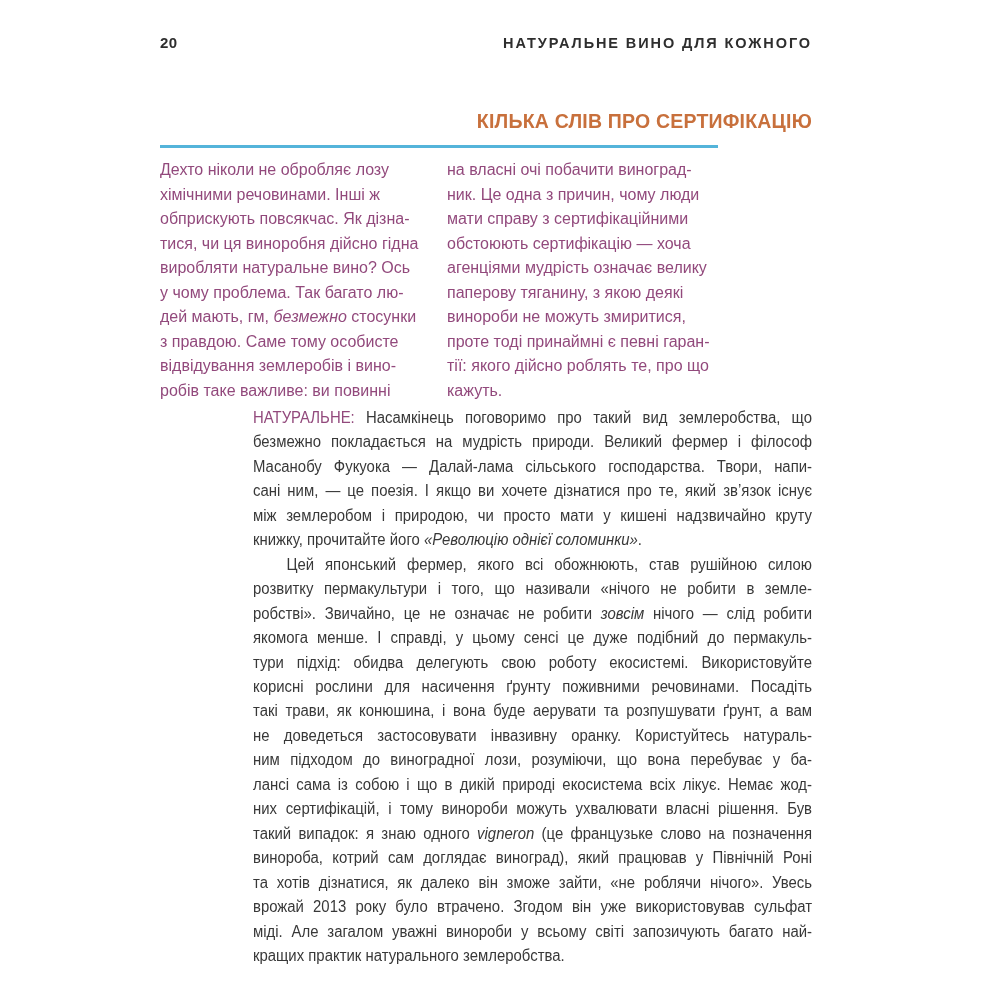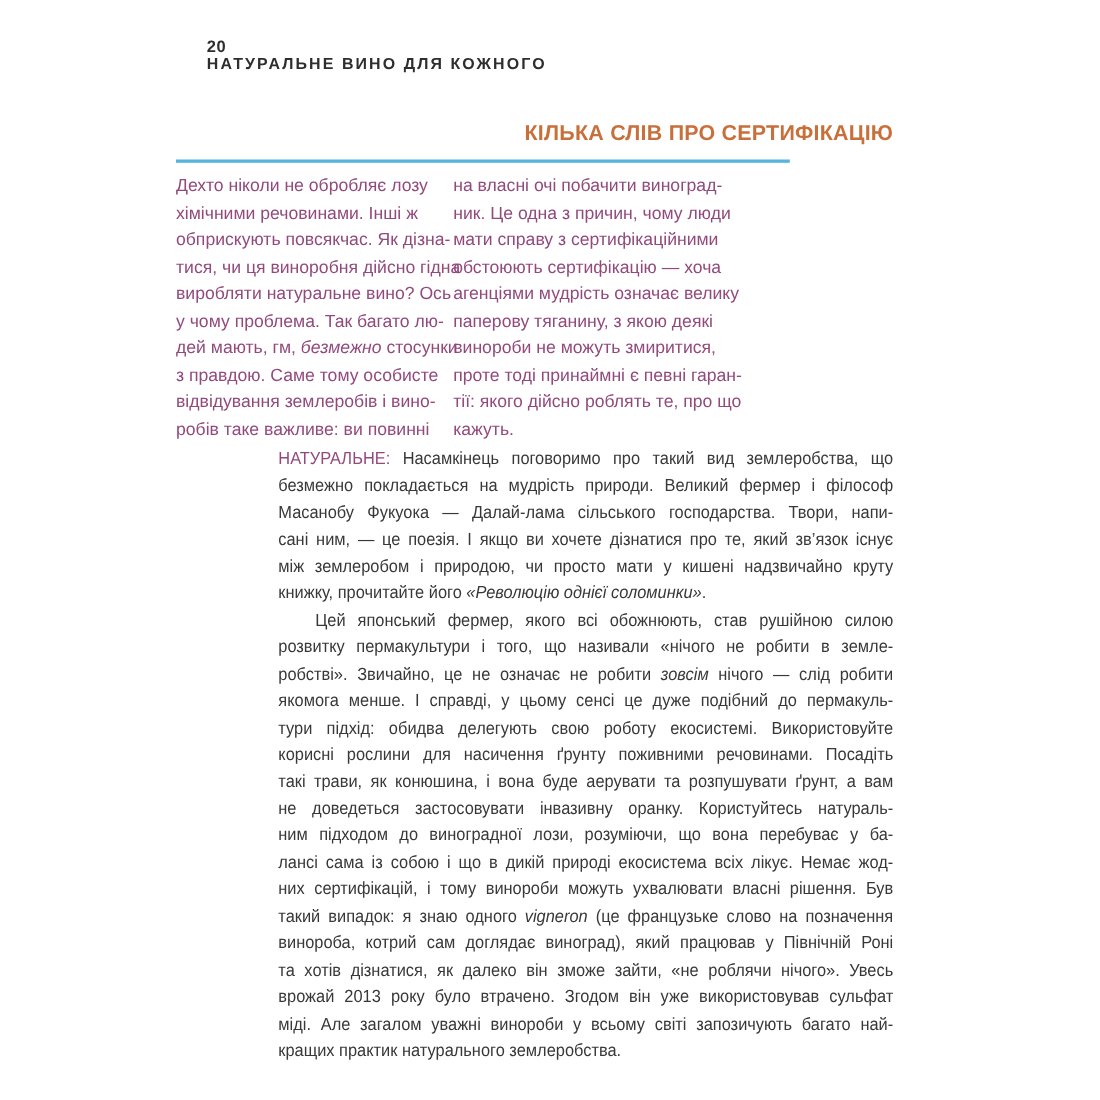--- a/index.html
+++ b/index.html
@@ -11,41 +11,40 @@
     font-family:"Liberation Sans","DejaVu Sans",sans-serif;
     -webkit-font-smoothing:antialiased;
   }
   .page{position:relative;width:1000px;height:1000px;background:#ffffff;}
 
   
   .runhead{
     position:absolute;left:160px;top:34px;width:652px;
     display:flex;justify-content:space-between;align-items:baseline;
     color:var(--head);
-    flex-direction:column;
   }
   .pagenum{font-size:15px;font-weight:bold;letter-spacing:0.5px;}
   .runtitle{font-size:14.5px;font-weight:bold;letter-spacing:1.9px;margin-left:28px;}
 
   
   .heading{
     position:absolute;left:160px;top:110px;width:652px;
     font-size:19.5px;font-weight:bold;letter-spacing:0.2px;
     color:var(--orange);
     text-align:right;
   }
   .rule{
     position:absolute;left:160px;top:145px;width:558px;height:3px;
     background:var(--blue);
   }
 
   
   .notecols{
     position:absolute;left:160px;top:158px;width:600px;
-    display:flex;
+    display:flex;gap:35px;
     color:var(--plum);font-size:16px;line-height:24.5px;align-items:flex-end;
   }
   .notecol-left{width:252px;flex:none;}
   .notecol-right{width:282px;flex:none;}
   .cl{white-space:nowrap;}
 
   
   .bodytext{
     position:absolute;left:253px;top:406px;width:600px;
     transform:scaleX(0.9317);transform-origin:0 0;

